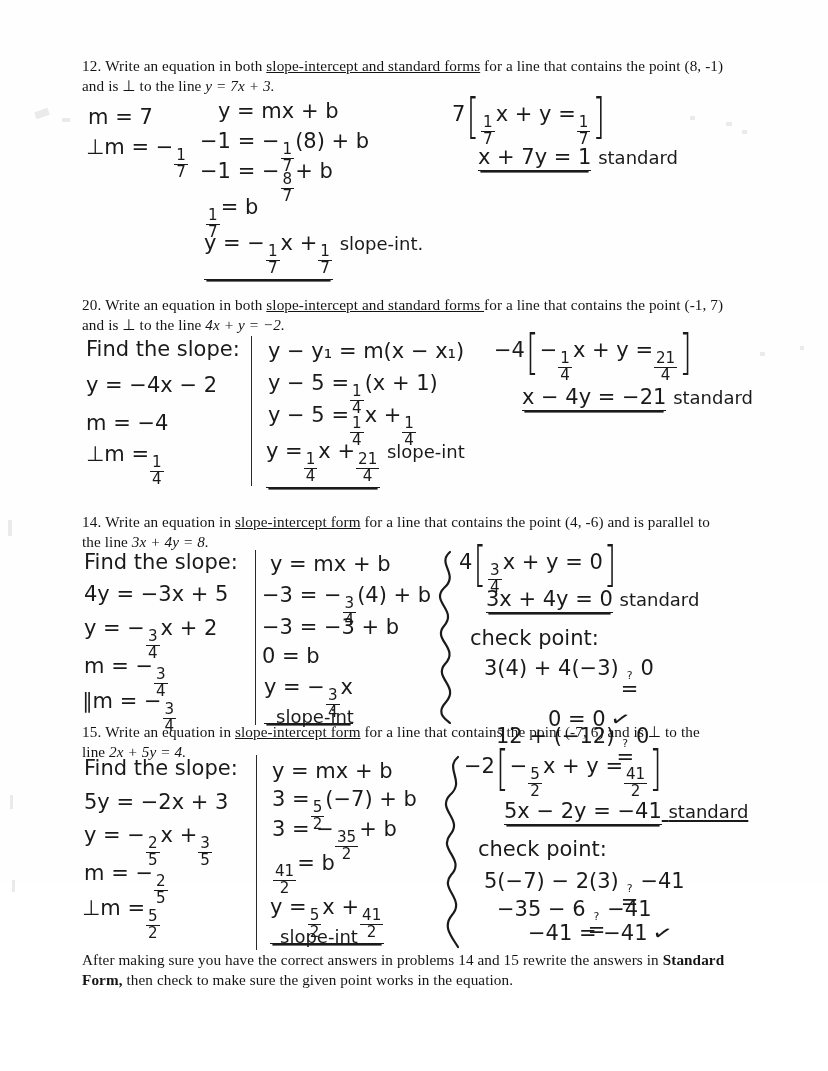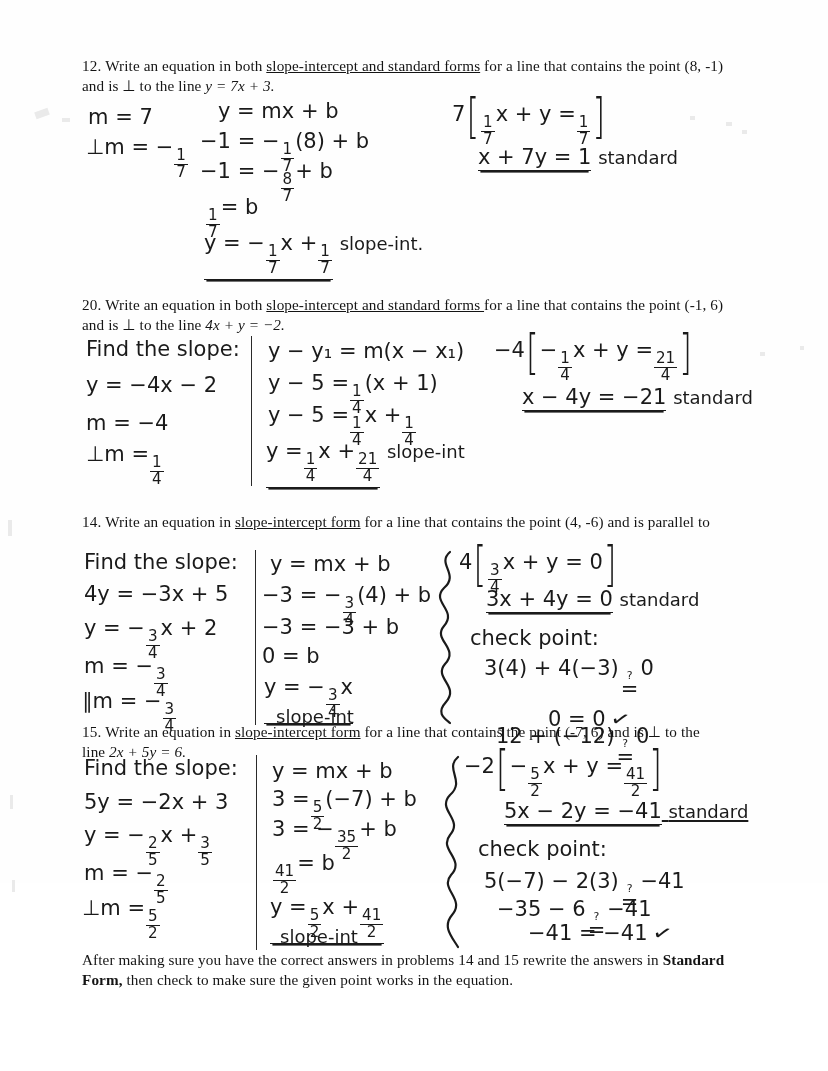--- a/index.html
+++ b/index.html
@@ -186,21 +186,21 @@
         <span class="n">1</span>
         <span class="d">7</span>
       </span><span class="brk">]</span>
   </div>
   <div class="hw" style="left:478px;top:146px;">
     <span class="ul2">x + 7y = 1</span>
     <span style="font-size:18px;">standard</span>
   </div>
 
   <div class="printed" style="left:82px;top:295px;width:700px;">
-    <span class="num">20.</span><span>Write an equation in both </span><span class="u">slope-intercept and standard forms </span><span>for a line that contains the point (-1, 6)</span>
+    <span class="num">20.</span><span>Write an equation in both </span><span class="u">slope-intercept and standard forms </span><span>for a line that contains the point (-1, 7)</span>
     <span class="indent2" style="padding-left:0;"><span>and is ⊥ to the line </span><span class="it">4x + y = −2.</span></span>
   </div>
 
   <div class="vdiv" style="left:251px;top:336px;height:150px;"></div>
   <div class="vdiv" style="left:255px;top:550px;height:175px;"></div>
   <div class="vdiv" style="left:256px;top:755px;height:195px;"></div>
 
   <div class="hw" style="left:86px;top:338px;">
     <span>Find the slope:</span>
   </div>
@@ -255,20 +255,21 @@
         <span class="d">4</span>
       </span><span class="brk">]</span>
   </div>
   <div class="hw" style="left:522px;top:386px;">
     <span class="ul2">x − 4y = −21</span>
     <span style="font-size:18px;">standard</span>
   </div>
 
   <div class="printed" style="left:82px;top:512px;width:700px;">
     <span class="num">14.</span><span>Write an equation in </span><span class="u">slope-intercept form</span><span> for a line that contains the point (4, -6) and is parallel to</span>
+    <span class="indent2" style="padding-left:0;"><span>the line </span><span class="it">3x + 4y = 8.</span></span>
   </div>
 
   <div class="hw" style="left:84px;top:551px;">
     <span>Find the slope:</span>
   </div>
   <div class="hw" style="left:84px;top:583px;">
     <span>4y = −3x + 5</span>
   </div>
   <div class="hw" style="left:84px;top:617px;">
     <span>y = −</span><span class="frac">
@@ -343,21 +344,21 @@
         <span class="e">=</span>
       </span><span>0</span>
   </div>
   <div class="hw" style="left:548px;top:708px;">
     <span>0 = 0</span>
     <span class="ckmk">✓</span>
   </div>
 
   <div class="printed" style="left:82px;top:722px;width:700px;">
     <span class="num">15.</span><span>Write an equation in </span><span class="u">slope-intercept form</span><span> for a line that contains the point (-7, 6) and is ⊥ to the</span>
-    <span class="indent2" style="padding-left:0;"><span>line </span><span class="it">2x + 5y = 6.</span></span>
+    <span class="indent2" style="padding-left:0;"><span>line </span><span class="it">2x + 5y = 4.</span></span>
   </div>
 
   <div class="hw" style="left:84px;top:757px;">
     <span>Find the slope:</span>
   </div>
   <div class="hw" style="left:84px;top:791px;">
     <span>5y = −2x + 3</span>
   </div>
   <div class="hw" style="left:84px;top:824px;">
     <span>y = −</span><span class="frac">

